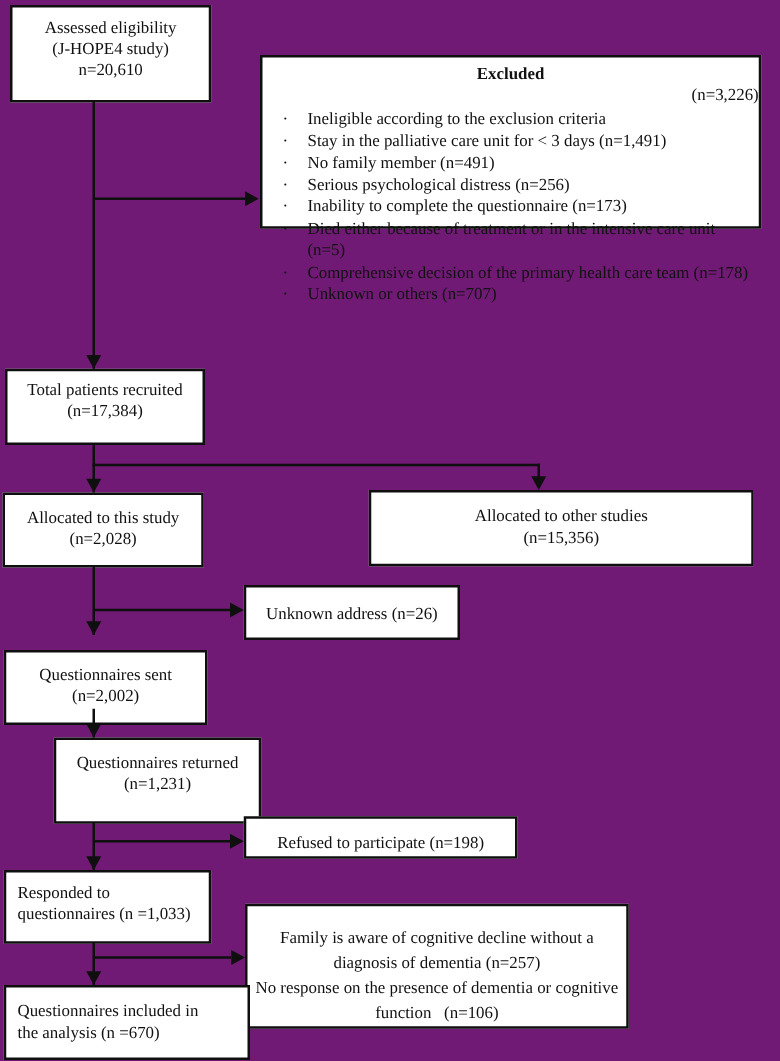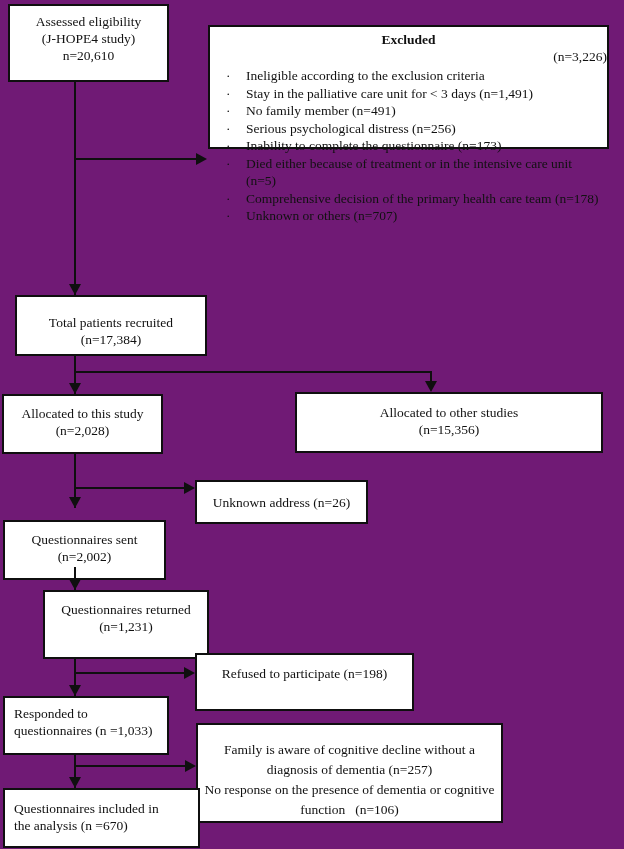--- a/index.html
+++ b/index.html
@@ -66,21 +66,21 @@
 <body>
 
 <div id="canvas">
 
   <div class="box center" style="left:8px; top:4px; width:161px; height:78px; padding-top:7px;">
     <div class="line">Assessed eligibility</div>
     <div class="line">(J-HOPE4 study)</div>
     <div class="line">n=20,610</div>
   </div>
 
-  <div class="box" id="excluded-box" style="left:208px; top:25px; width:401px; height:124px;">
+  <div class="box" id="excluded-box" style="left:208px; top:44px; width:401px; height:139px;">
     <div class="hdr-title">Excluded</div>
     <div class="hdr-count">(n=3,226)</div>
     <ul class="excl-list">
       <li>
         <span class="marker">·</span>
         <span class="itext">Ineligible according to the exclusion criteria</span>
       </li>
       <li>
         <span class="marker">·</span>
         <span class="itext">Stay in the palliative care unit for &lt; 3 days (n=1,491)</span>
@@ -105,50 +105,50 @@
         <span class="marker">·</span>
         <span class="itext">Comprehensive decision of the primary health care team (n=178)</span>
       </li>
       <li>
         <span class="marker">·</span>
         <span class="itext">Unknown or others (n=707)</span>
       </li>
     </ul>
   </div>
 
-  <div class="box center" style="left:15px; top:295px; width:192px; height:61px; padding-top:17px;">
+  <div class="box center" style="left:4px; top:295px; width:160px; height:61px; padding-top:6px;">
     <div class="line">Total patients recruited</div>
     <div class="line">(n=17,384)</div>
   </div>
 
   <div class="box center" style="left:2px; top:394px; width:161px; height:60px; padding-top:9px;">
     <div class="line">Allocated to this study</div>
     <div class="line">(n=2,028)</div>
   </div>
 
   <div class="box center" style="left:295px; top:392px; width:308px; height:61px; padding-top:10px;">
     <div class="line">Allocated to other studies</div>
     <div class="line">(n=15,356)</div>
   </div>
 
-  <div class="box center" style="left:195px; top:468px; width:173px; height:44px; padding-top:12px;margin-top:12px;">
+  <div class="box center" style="left:195px; top:468px; width:173px; height:44px; padding-top:12px;">
     <div class="line">Unknown address (n=26)</div>
   </div>
 
   <div class="box center" style="left:3px; top:520px; width:163px; height:60px; padding-top:9px;">
     <div class="line">Questionnaires sent</div>
     <div class="line">(n=2,002)</div>
   </div>
 
   <div class="box center" style="left:3px; top:590px; width:166px; height:69px; padding-top:9px;margin-left:40px;">
     <div class="line">Questionnaires returned</div>
     <div class="line">(n=1,231)</div>
   </div>
 
-  <div class="box center" style="left:195px; top:653px; width:219px; height:58px; padding-top:10px;">
+  <div class="box center" style="left:195px; top:653px; width:219px; height:34px; padding-top:10px;">
     <div class="line">Refused to participate (n=198)</div>
   </div>
 
   <div class="box leftal" style="left:3px; top:696px; width:166px; height:59px; padding:7px 6px 0 9px;">
     <div class="line">Responded to</div>
     <div class="line">questionnaires (n =1,033)</div>
   </div>
 
   <div class="box center" style="left:196px; top:723px; width:307px; height:100px; padding-top:15px; line-height:20px;">
     <div class="line">Family is aware of cognitive decline without a</div>

